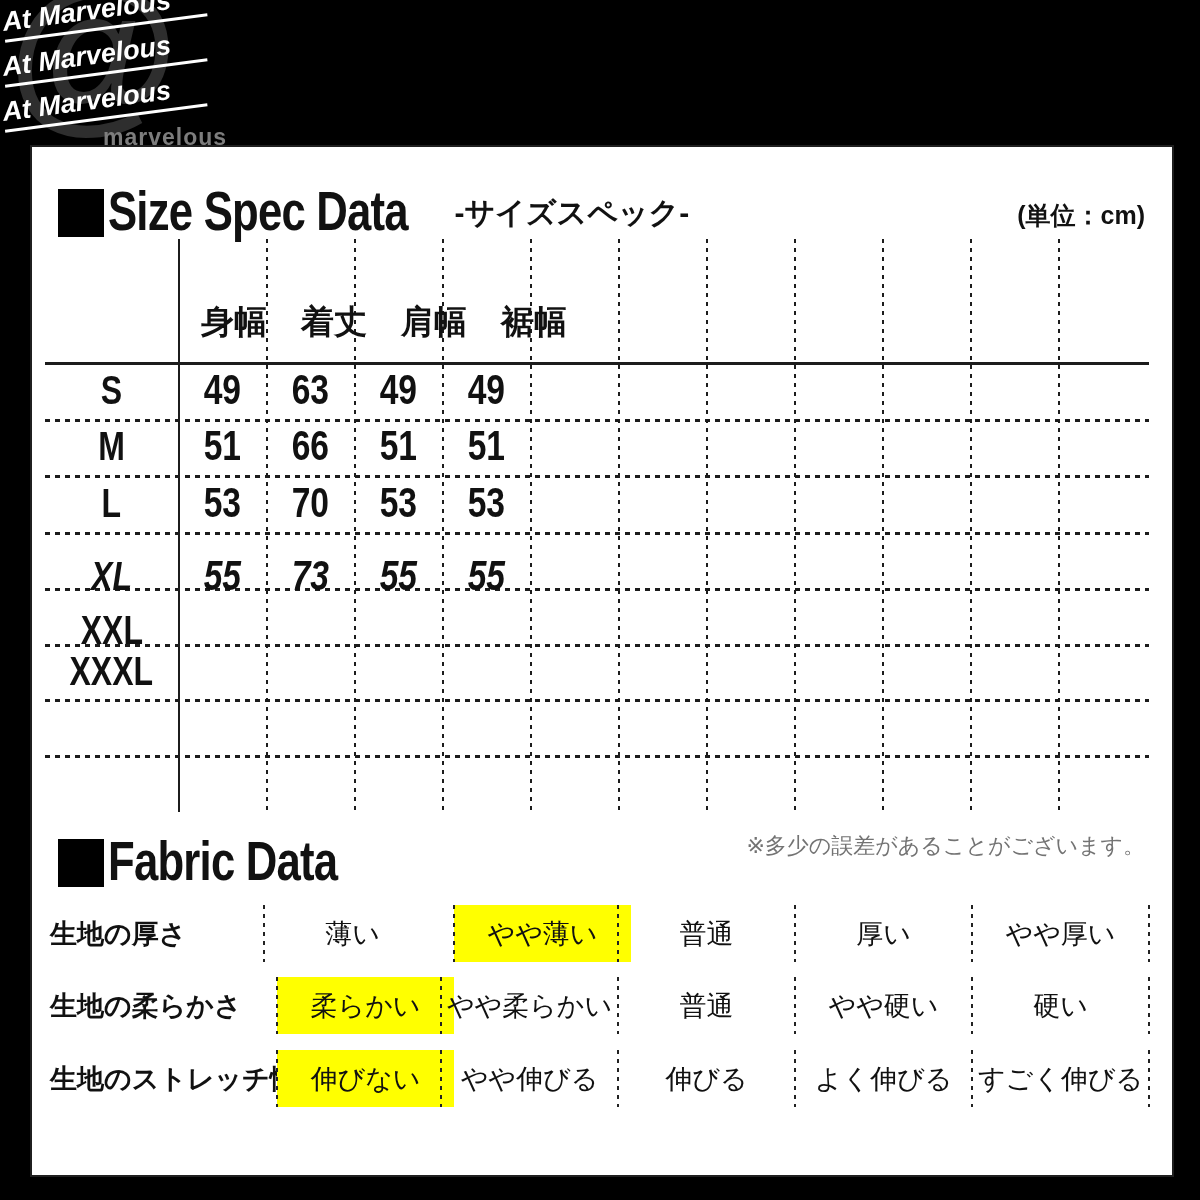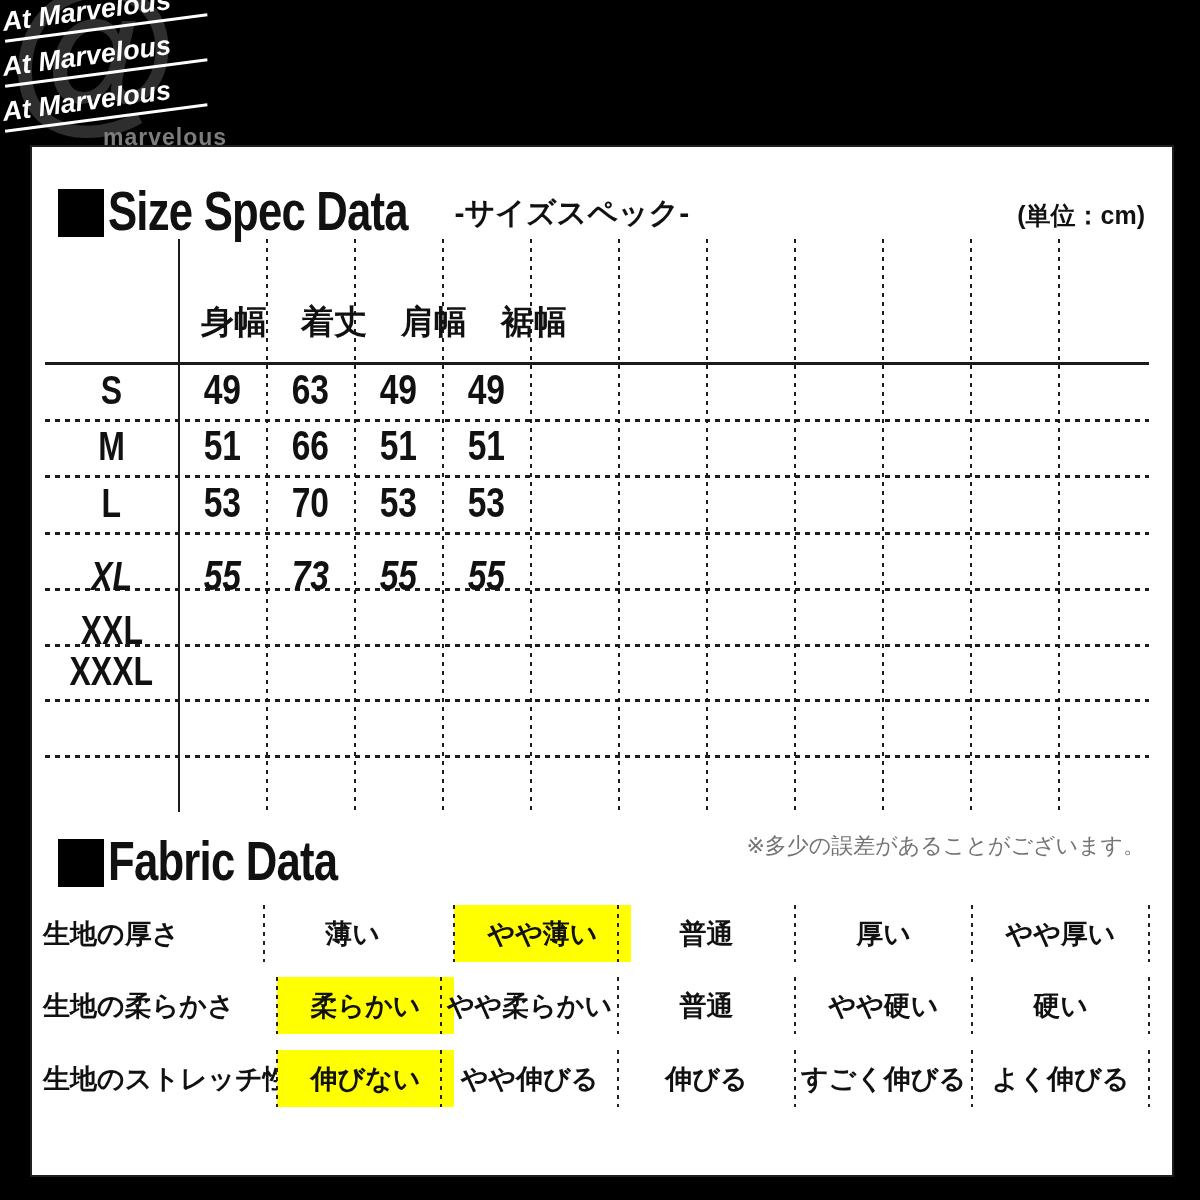--- a/index.html
+++ b/index.html
@@ -41,25 +41,25 @@
   .col-head{width:88px;text-align:center;font-size:33px;font-weight:700;line-height:50px;margin-left:12px;}
 
   .size-row{position:absolute;left:13px;height:54px;display:flex;align-items:center;}
   .size-label{width:133px;text-align:center;font-size:40px;font-weight:800;}
   .size-cell{width:88px;text-align:center;font-size:42px;font-weight:800;}
   .condc{display:inline-block;transform:scaleX(.8);transform-origin:center center;}
 
   .note{position:absolute;right:27px;top:664px;font-size:22px;color:#737373;margin-top:20px;}
 
   .fab-row{position:absolute;left:0;width:1117px;height:57px;}
-  .fab-label{position:absolute;left:11px;top:0;height:100%;display:flex;align-items:center;
+  .fab-label{position:absolute;left:18px;top:0;height:100%;display:flex;align-items:center;
              font-size:27px;font-weight:800;white-space:nowrap;}
   .opts{position:absolute;left:232px;top:0;height:100%;display:flex;}
   .opt{width:177px;height:100%;display:flex;align-items:center;justify-content:center;
-       font-size:27px;font-weight:700;position:relative;white-space:nowrap;}
+       font-size:27px;font-weight:400;position:relative;white-space:nowrap;}
   .opt::before{content:"";position:absolute;left:-1px;top:0;bottom:0;width:2px;
        background-image:repeating-linear-gradient(to bottom,#222 0 4px,transparent 4px 9px);}
   .opt:last-child::after{content:"";position:absolute;right:-1px;top:0;bottom:0;width:2px;
        background-image:repeating-linear-gradient(to bottom,#222 0 4px,transparent 4px 9px);}
   .opt.hl{background:var(--hl,#ffff00);}
 </style>
 </head>
 <body>
 
 <div class="stage">
@@ -178,19 +178,19 @@
         <div class="opt">やや硬い</div>
         <div class="opt">硬い</div>
       </div>
     </div>
     <div class="fab-row" style="top:903px;">
       <div class="fab-label">生地のストレッチ性</div>
       <div class="opts">
         <div class="opt hl">伸びない</div>
         <div class="opt">やや伸びる</div>
         <div class="opt">伸びる</div>
+        <div class="opt">よく伸びる</div>
         <div class="opt">すごく伸びる</div>
-        <div class="opt">よく伸びる</div>
       </div>
     </div>
 
   </div>
 </div>
 
 </body></html>

